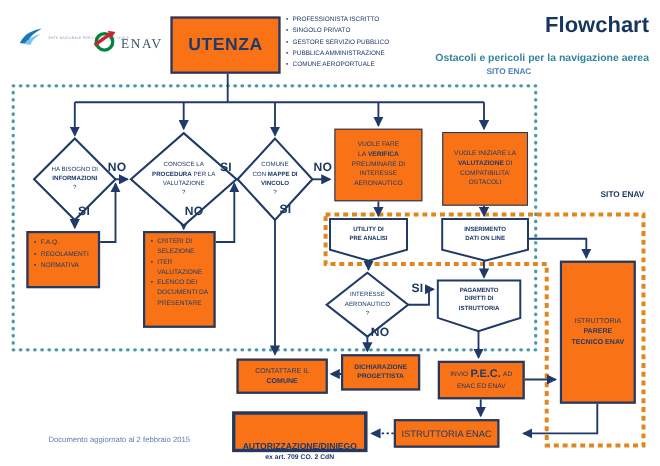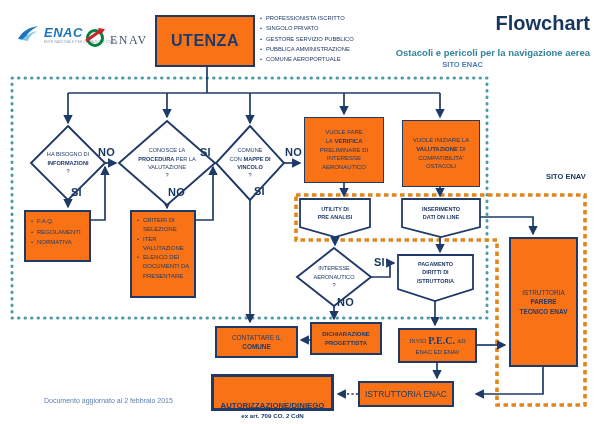--- a/index.html
+++ b/index.html
@@ -98,21 +98,20 @@
       <polygon points="398,255 473,255 473,289 435,301 398,289"></polygon>
     </g>
   </svg>
 
   <div class="abs" style="left:16px;top:24px;display:flex;align-items:center;gap:4px;">
     <svg width="24" height="20" viewBox="0 0 24 20">
       <path d="M2,15 C7,6 13,4 22,2 C14,7 11,9 9,16 Z" fill="#1b75bb"></path>
       <path d="M6,16 C10,11 14,9 21,7 C15,11 13,13 12,17 Z" fill="#7ec5e8"></path>
     </svg>
     <div>
-      <div class="enacword">ENAC</div>
       <div class="enacsub">ENTE NAZIONALE PER L'AVIAZIONE CIVILE</div>
     </div>
   </div>
 
   <div class="abs" style="left:84px;top:26px;display:flex;align-items:flex-end;gap:3px;">
     <svg width="23" height="22" viewBox="0 0 23 22">
       <circle cx="11" cy="12" r="7.5" fill="none" stroke="#00833e" stroke-width="3"></circle>
       <path d="M2,15 L16,5" stroke="#cc2229" stroke-width="3" fill="none"></path>
       <path d="M14,2 L21,3 L17,9 Z" fill="#cc2229"></path>
     </svg>
@@ -221,21 +220,21 @@
     <span>CONTATTARE IL</span>
     <span class="b">COMUNE</span>
   </div>
 
   <div class="node" style="left:310px;top:322px;width:72px;height:33px;border-width:2px;font-size:6px;font-weight:bold;">
     <span>DICHIARAZIONE</span>
     <span>PROGETTISTA</span>
   </div>
 
   <div class="node" style="left:398px;top:328px;width:79px;height:35px;border-width:2.2px;">
-    <span style="display:flex;align-items:center;font-family:Liberation Serif, serif;">
+    <span style="display:flex;align-items:center;">
       <span class="small6">INVIO</span>
       <span class="pecbig">P.E.C.</span>
       <span class="small6">AD</span>
     </span>
     <span>ENAC ED ENAV</span>
   </div>
 
   <div class="node" style="left:358px;top:381px;width:96px;height:26px;border-width:2.2px;font-size:8.5px;">
     <span>ISTRUTTORIA ENAC</span>
   </div>

